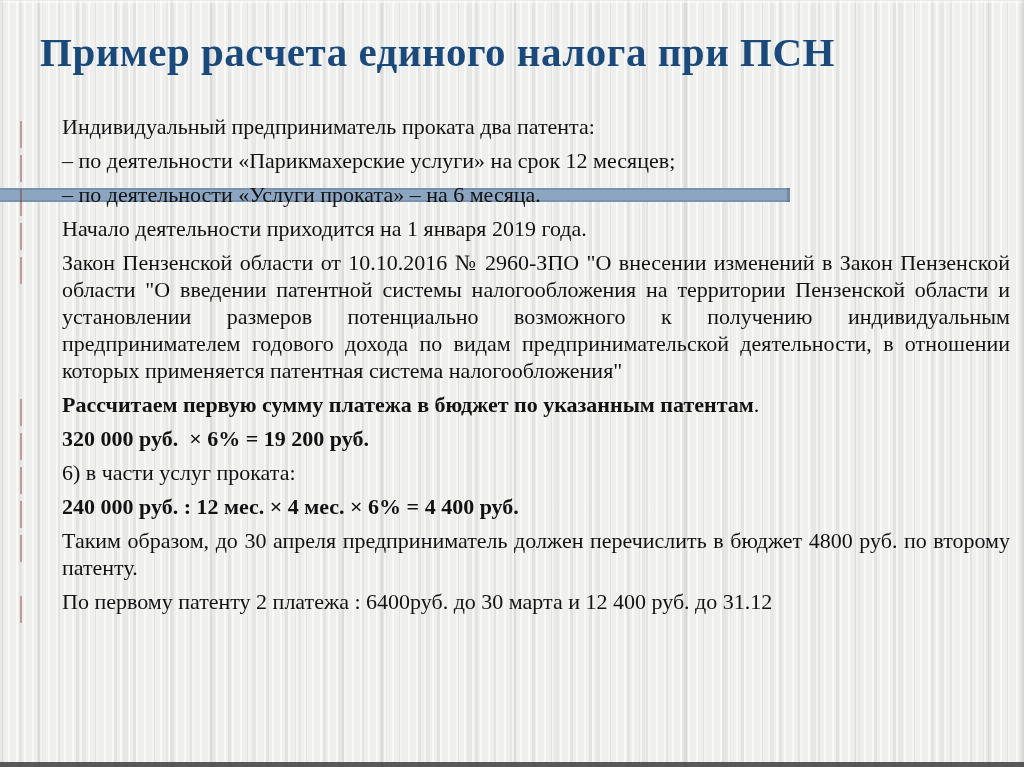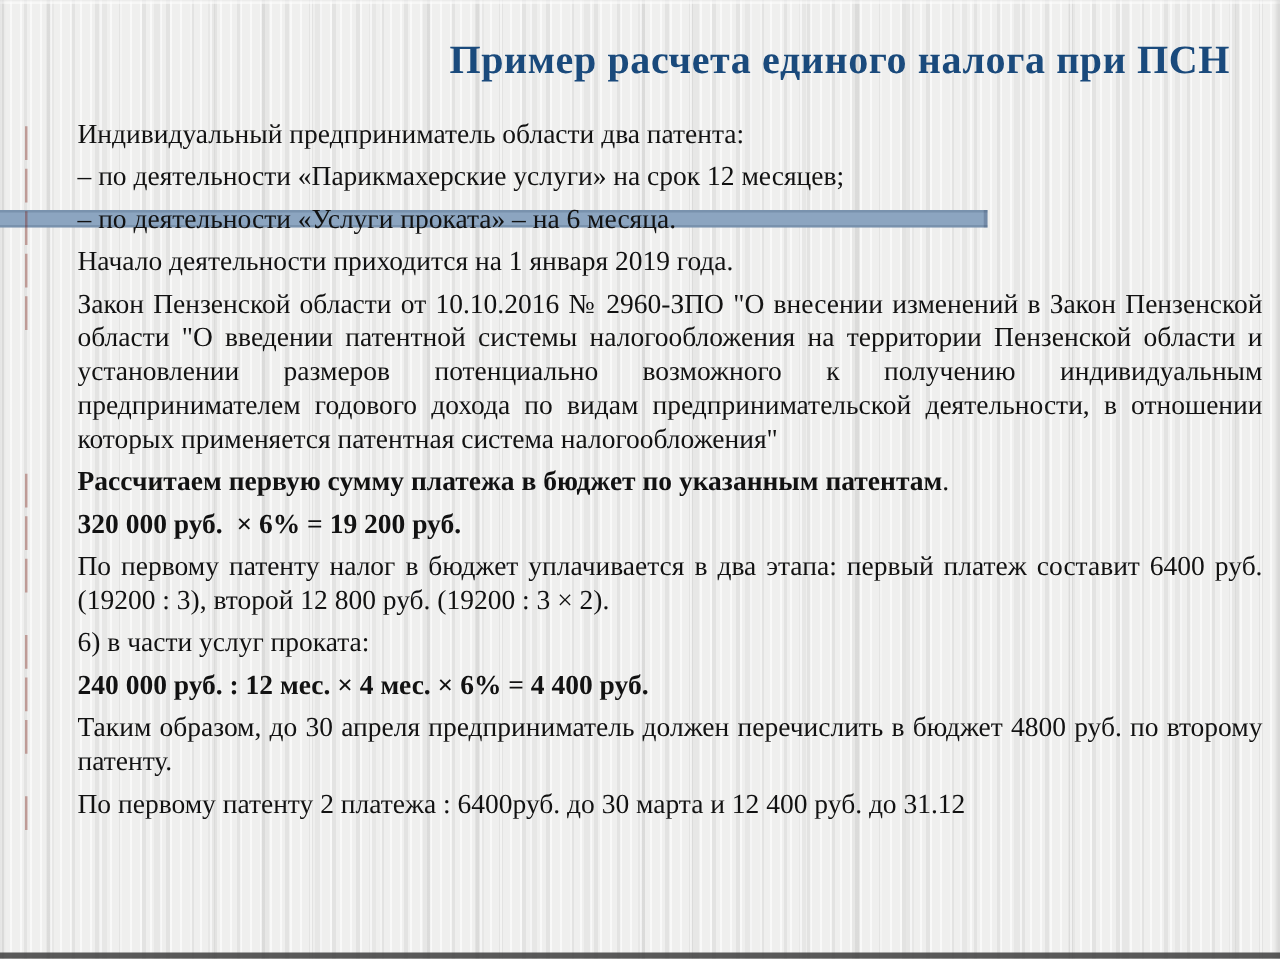--- a/index.html
+++ b/index.html
@@ -16,23 +16,23 @@
       repeating-linear-gradient(90deg, rgba(0,0,0,.05) 0 3px, rgba(0,0,0,0) 3px 19px),
       repeating-linear-gradient(90deg, rgba(0,0,0,0) 0 37px, rgba(0,0,0,.035) 37px 43px);
     box-shadow:
       inset 0 -5px 0 rgba(62,62,62,.85),
       inset -3px 0 3px rgba(0,0,0,.10),
       inset 3px 0 3px rgba(0,0,0,.06),
       inset 0 3px 0 rgba(255,255,255,.65);
   }
   .title{
     padding-top:30px;
-    margin:0 40px 28px 40px;
-    text-align:right;
-    font-size:32px;
+    margin:0 40px 38px 40px;
+    text-align:left;
+    font-size:41px;
     line-height:1.1;
     font-weight:bold;
     color:var(--title,#1a4a7c);
     letter-spacing:.5px;
   }
   ul.content{
     list-style:none;
     margin:0 14px 0 62px;
     padding:0;
     font-size:22px;
@@ -70,44 +70,41 @@
   .seg-bold{font-weight:bold;margin-top:17px;}
 </style>
 </head>
 <body>
 
 <div class="slide" style="--title: #1a4a7c; --bullet: #a31510; --highlight-bar: #8ca5c0; --body-text: #121212; --background: #efefee;">
   <h1 class="title">Пример расчета единого налога при ПСН</h1>
   <ul class="content">
       <li>
     <span class="bullet"></span>
-  <span>Индивидуальный предприниматель области два патента:</span></li>
+  <span>Индивидуальный предприниматель проката два патента:</span></li>
       <li>
     <span class="bullet"></span>
   <span>– по деятельности «Парикмахерские услуги» на срок 12 месяцев;</span></li>
       <li class="highlighted">
     <span class="bullet"></span>
   <span>– по деятельности «Услуги проката» – на 6 месяца.</span></li>
       <li>
     <span class="bullet"></span>
   <span>Начало деятельности приходится на 1 января 2019 года.</span></li>
       <li>
     <span class="bullet"></span>
   <span>Закон Пензенской области от 10.10.2016 № 2960-ЗПО "О внесении изменений в Закон Пензенской области "О введении патентной системы налогообложения на территории Пензенской области и установлении размеров потенциально возможного к получению индивидуальным предпринимателем годового дохода по видам предпринимательской деятельности, в отношении которых применяется патентная система налогообложения"</span></li>
       <li>
     <span class="bullet"></span>
   <span class="seg-bold">Рассчитаем первую сумму платежа в бюджет по указанным патентам</span><span>.</span></li>
       <li>
     <span class="bullet"></span>
   <span class="seg-bold">320 000 руб. &nbsp;× 6% = 19 200 руб.</span></li>
       <li>
     <span class="bullet"></span>
-  <span>По первому патенту налог в бюджет уплачивается в два этапа: первый платеж составит 6400 руб. (19200 : 3), второй 12 800 руб. (19200 : 3 × 2).</span></li>
-      <li>
-    <span class="bullet"></span>
   <span>6) в части услуг проката:</span></li>
       <li>
     <span class="bullet"></span>
   <span class="seg-bold">240 000 руб. : 12 мес. × 4 мес. × 6% = 4 400 руб.</span></li>
       <li>
     <span class="bullet"></span>
   <span>Таким образом, до 30 апреля предприниматель должен перечислить в бюджет 4800 руб. по второму патенту.</span></li>
       <li>
     <span class="bullet"></span>
   <span>По первому патенту 2 платежа : 6400руб. до 30 марта и 12 400 руб. до 31.12</span></li>

